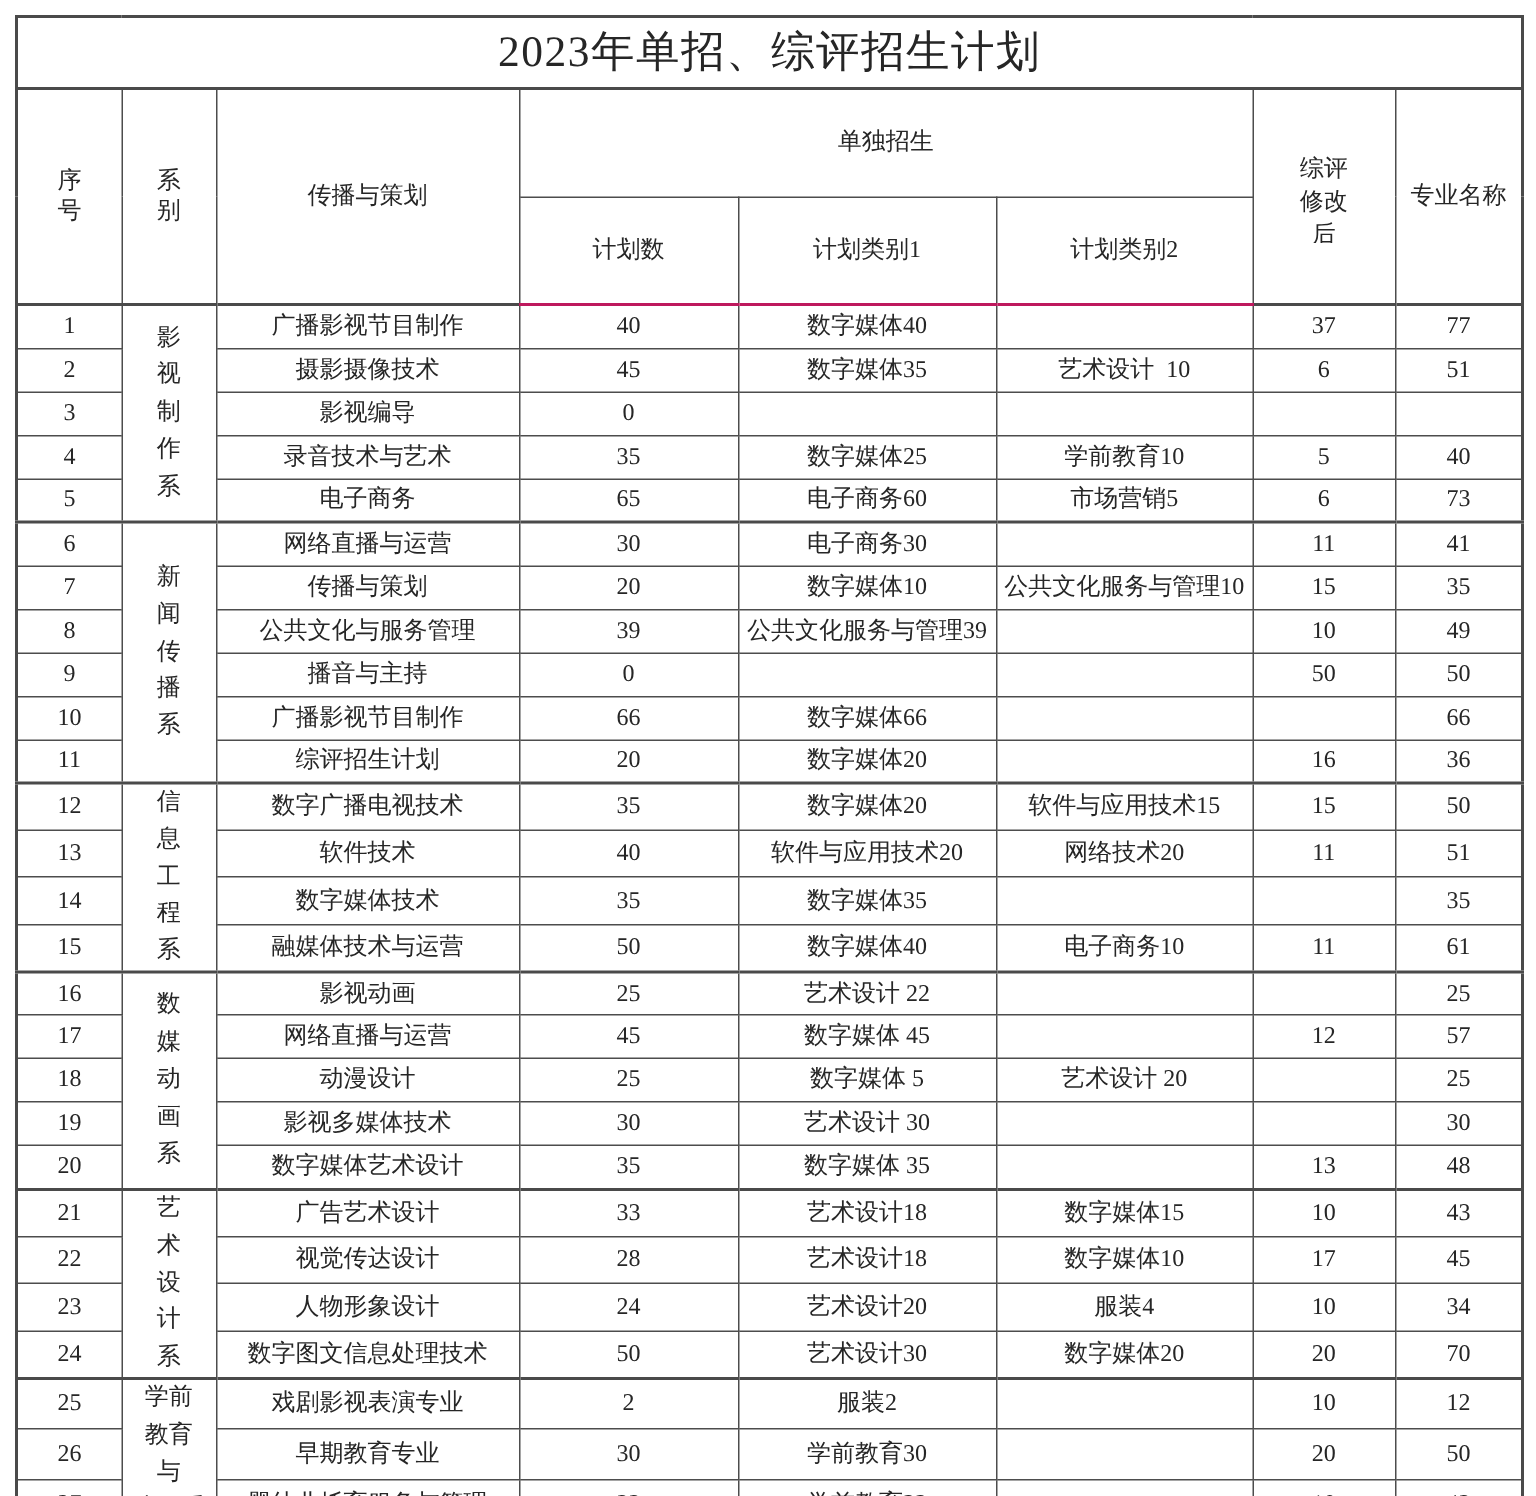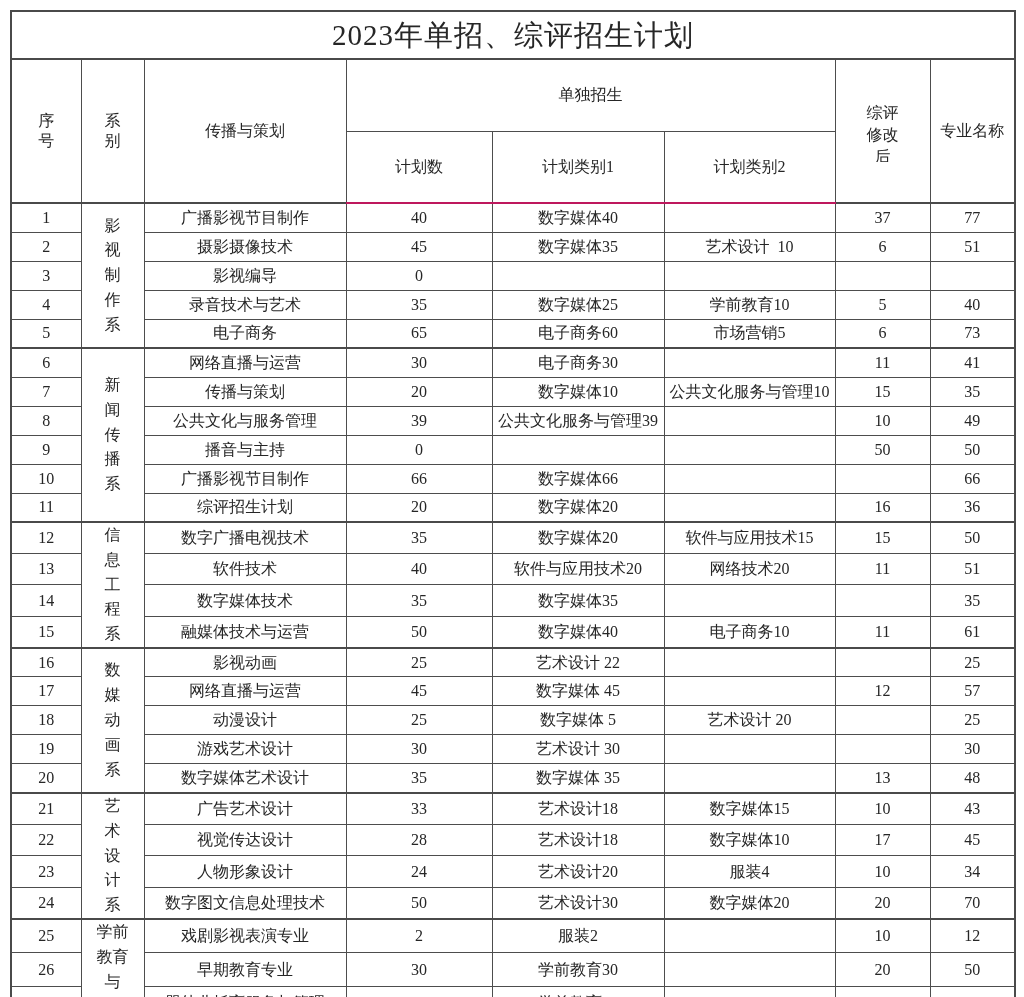--- a/index.html
+++ b/index.html
@@ -273,21 +273,21 @@
           <td>18</td>
           <td>动漫设计</td>
           <td>25</td>
           <td>数字媒体 5</td>
           <td>艺术设计 20</td>
           <td></td>
           <td>25</td>
         </tr>
         <tr>
           <td>19</td>
-          <td>游戏艺术设计</td>
+          <td>影视多媒体技术</td>
           <td>30</td>
           <td>艺术设计 30</td>
           <td></td>
           <td></td>
           <td>30</td>
         </tr>
         <tr>
           <td>20</td>
           <td>数字媒体艺术设计</td>
           <td>35</td>

